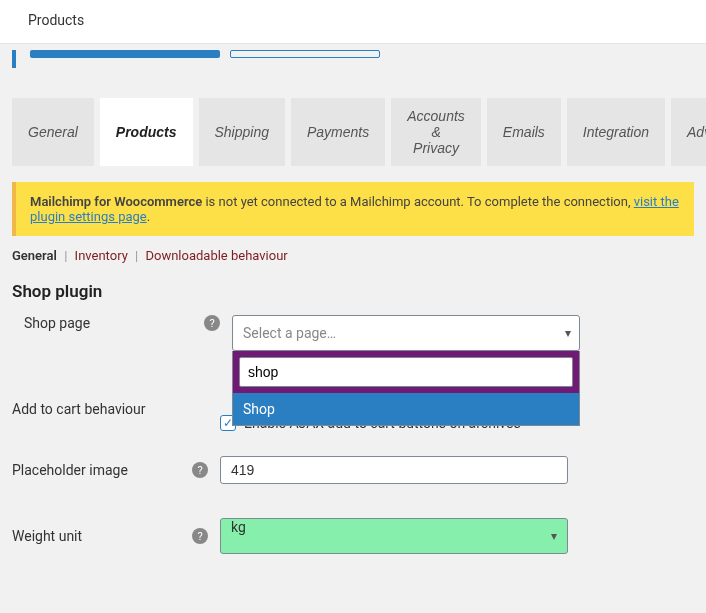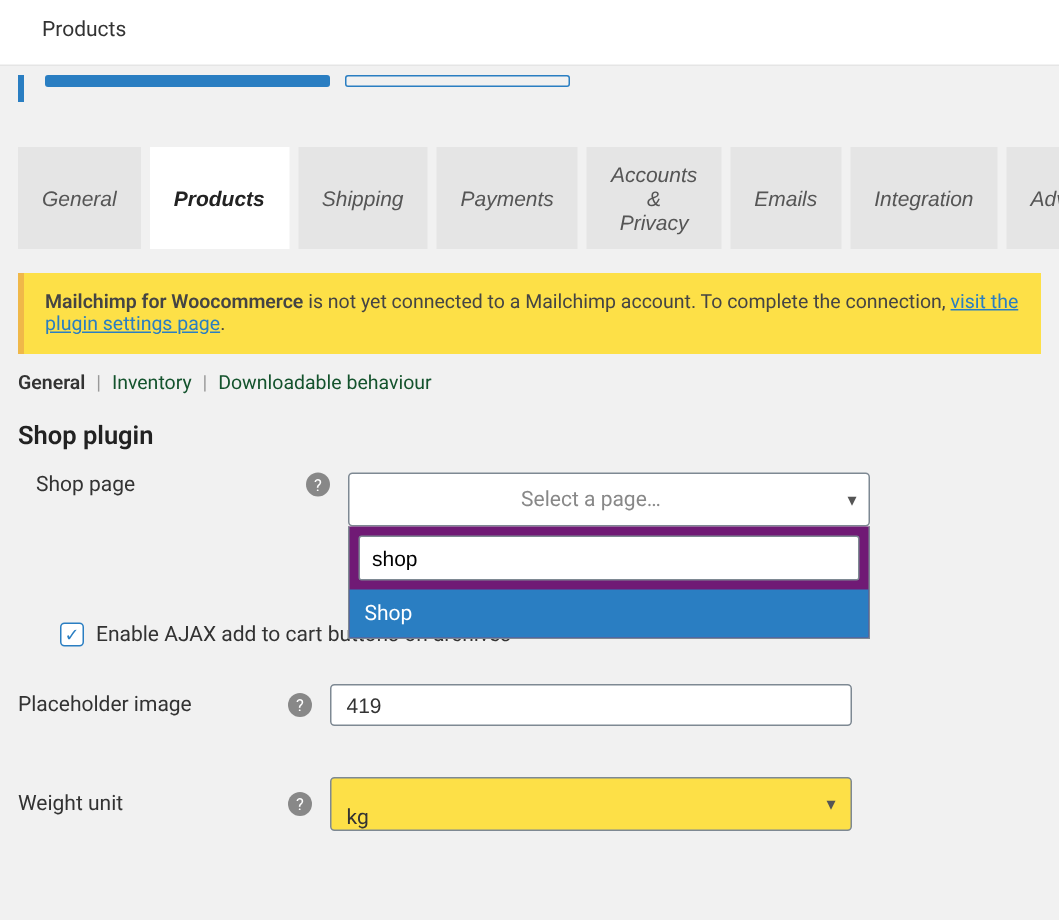--- a/index.html
+++ b/index.html
@@ -62,21 +62,21 @@
     font-size: 13px;
     color: #444;
   }
   .notice strong { font-weight: 600; }
   .notice a { color: #2a7ec2; text-decoration: underline; cursor:pointer; }
   .subtabs {
     margin: 12px 12px 0 12px;
     font-size: 13px;
     color: #555;
   }
-  .subtabs .subtab { color: #14532d; cursor:pointer; }
+  .subtabs .subtab { color: #7f1d1d; cursor:pointer; }
   .subtabs .subtab.active { color: #333; font-weight: 600; }
   .subtabs .sep { color: #999; margin: 0 4px; }
   .section {
     margin: 18px 12px 0 12px;
   }
   .section h2 {
     font-size: 17px;
     font-weight: 600;
     color: #222;
     margin-bottom: 14px;
@@ -117,21 +117,20 @@
     border: 1px solid #7e8993;
     border-radius: 3px;
     background: #fff;
     padding: 0 34px 0 10px;
     font-size: 14px;
     color: #888;
     display:flex;
     align-items:center;
     position: relative;
     cursor:pointer;
-    justify-content:center;
   }
   .select-box .chevron {
     position:absolute;
     right:8px; top:50%;
     transform: translateY(-50%);
     color:#555;
     font-size:12px;
   }
   .dropdown {
     position: absolute;
@@ -166,26 +165,26 @@
     background: #fff;
     padding: 0 10px;
     font-size: 14px;
     color: #333;
   }
   .select-native {
     width: 100%;
     height: 36px;
     border: 1px solid #7e8993;
     border-radius: 3px;
-    background: #fde047;
+    background: #86efac;
     padding: 0 30px 0 10px;
     font-size: 14px;
     color: #333;
     display:flex;
-    align-items:flex-end;
+    align-items:flex-start;
     position:relative;
     cursor:pointer;
   }
   .select-native .chevron {
     position:absolute;
     right:10px; top:50%;
     transform: translateY(-50%);
     color:#555;
     font-size:12px;
   }
@@ -267,20 +266,23 @@
       </div>
       <div class="dropdown">
         <input class="dropdown-search" value="shop" style="">
         <div class="dropdown-option">Shop</div>
       </div>
       <span class="cursor-caret">I</span>
     </div>
   </div>
 
   <div class="form-row" style="align-items:flex-start; margin-bottom:20px;">
+    <div class="form-label" style="padding-top:40px;">
+      <span>Add to cart behaviour</span>
+    </div>
     <span style="width:28px"></span>
     <div class="field-col">
       <div class="checkbox-row">
         <span class="checkbox">✓</span>
         <span class="checkbox-label">Enable AJAX add to cart buttons on archives</span>
       </div>
     </div>
   </div>
 
   <div class="form-row">

